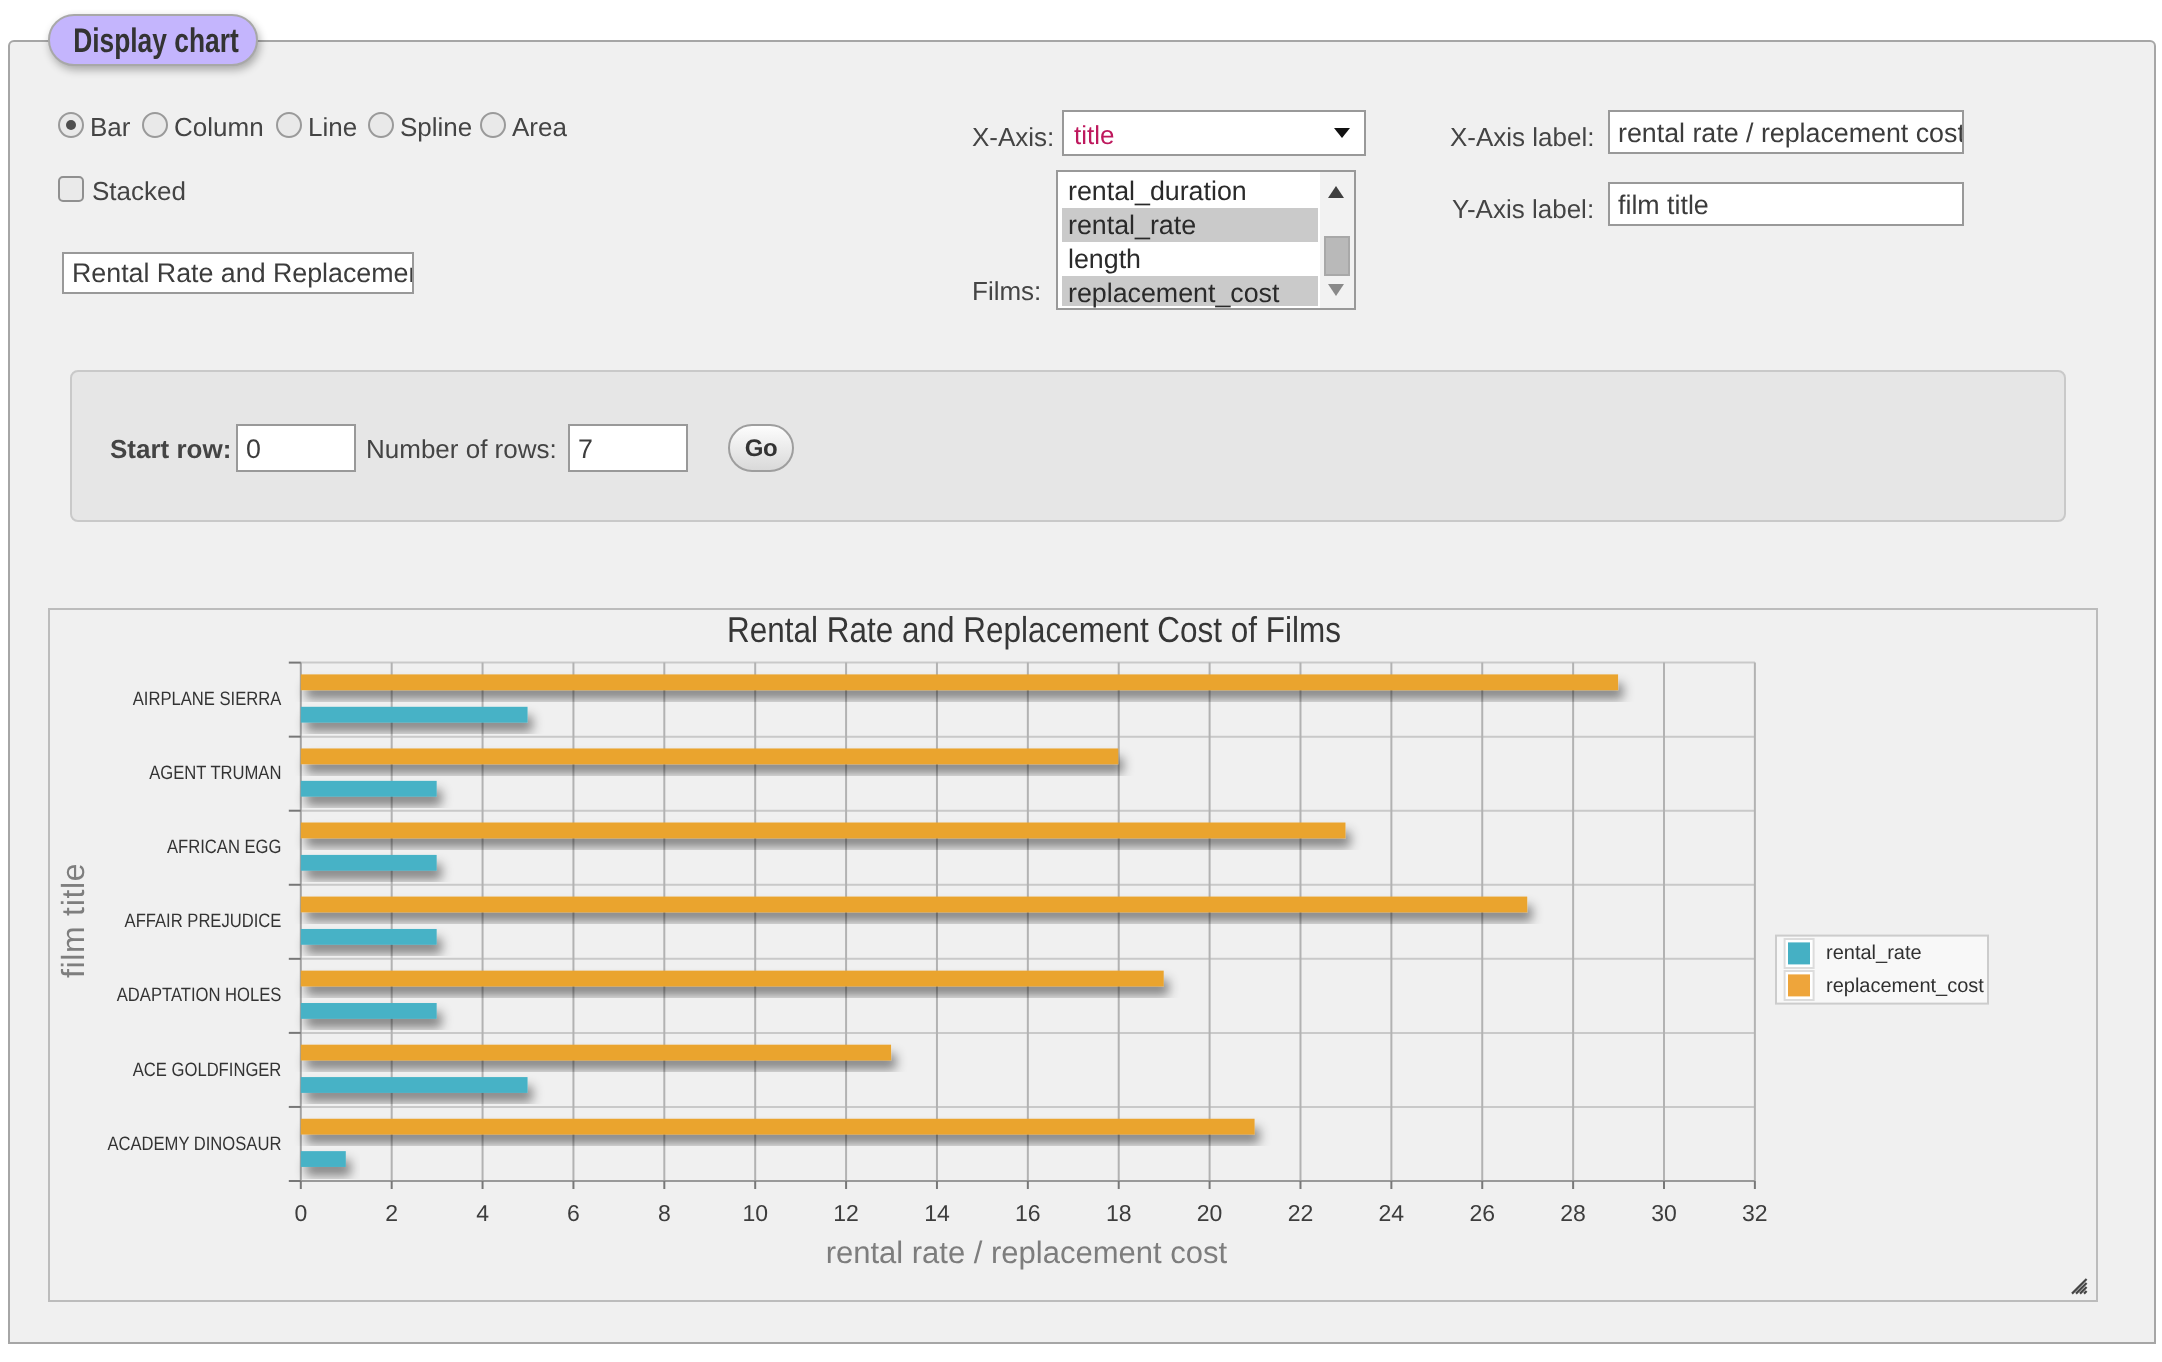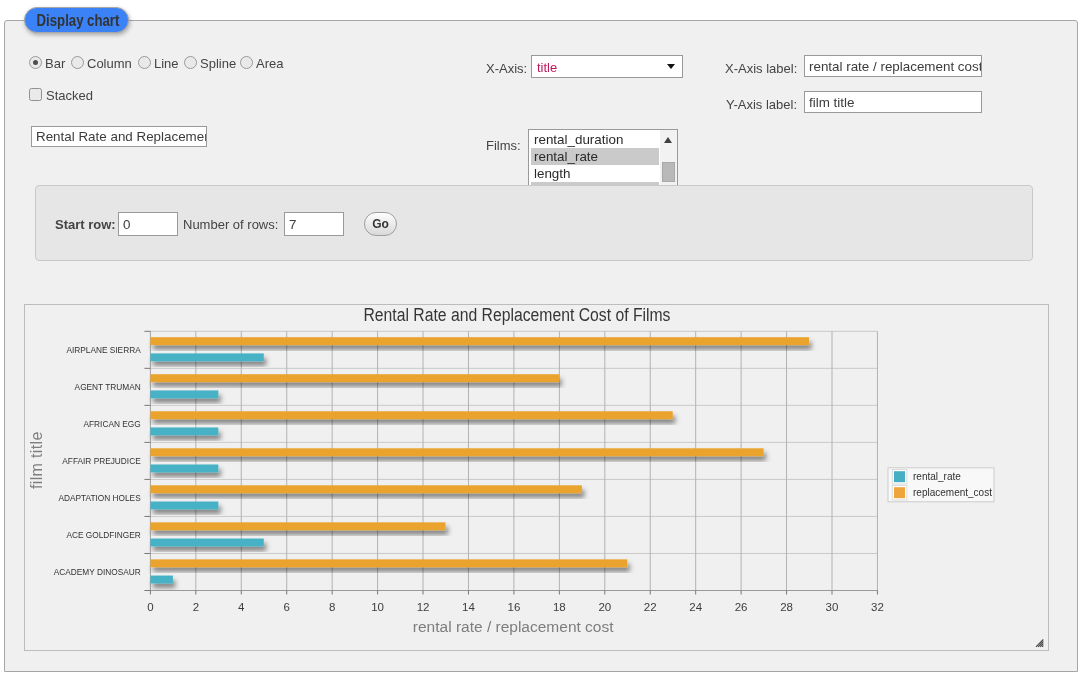--- a/index.html
+++ b/index.html
@@ -2,32 +2,32 @@
 <html><head>
 <meta charset="utf-8">
 <style>
 * { margin:0; padding:0; box-sizing:border-box; }
 html,body { width:1081px; height:681px; background:#fff; font-family:"Liberation Sans", sans-serif; }
 #page { position:relative; width:1081px; height:681px; overflow:hidden; }
 .abs { position:absolute; }
 .lbl { position:absolute; font-size:13px; color:#444; line-height:13px; white-space:nowrap; }
 .inp { position:absolute; background:#fff; border:1px solid #999; font-size:13.4px; color:#3c3c3c; line-height:20px; padding-left:4px; overflow:hidden; white-space:nowrap; }
 #fs { position:absolute; left:4px; top:20px; width:1074px; height:652px; background:#f0f0f0; border:1px solid #a6a6a6; border-radius:3px 3px 0 0; }
-#legend { position:absolute; left:24px; top:7px; width:105px; height:26px; background:#3b82f6; border:1px solid #a8a8a8; border-radius:13px; box-shadow:1px 2px 4px rgba(0,0,0,0.3); color:#333; text-align:center; }
+#legend { position:absolute; left:24px; top:7px; width:105px; height:26px; background:#c4b5fd; border:1px solid #a8a8a8; border-radius:13px; box-shadow:1px 2px 4px rgba(0,0,0,0.3); color:#333; text-align:center; }
 #legend span { display:block; white-space:nowrap; font-size:17px; font-weight:bold; line-height:25px; transform:scaleX(0.775); transform-origin:50% 50%; }
 .radio { position:absolute; width:13px; height:13px; border:1px solid #9a9a9a; border-radius:50%; background:#e9e9e9; }
 .radio.sel::after { content:""; position:absolute; left:3px; top:3px; width:5px; height:5px; border-radius:50%; background:#4e4e4e; }
 #cb { position:absolute; left:29px; top:88px; width:13px; height:13px; border:1px solid #909090; border-radius:2.5px; background:#eaeaea; }
 #gbox { position:absolute; left:35px; top:185px; width:998px; height:76px; background:#e6e6e6; border:1px solid #c9c9c9; border-radius:4px; }
 #gobtn { position:absolute; left:364px; top:212px; width:33px; height:24px; border:1px solid #9e9e9e; border-radius:12px; background:linear-gradient(#fdfdfd,#d9d9d9); font-size:12px; font-weight:bold; letter-spacing:-0.2px; color:#333; text-align:center; line-height:22px; }
 #chartbox { position:absolute; left:24px; top:304px; width:1025px; height:347px; background:#f0f0f0; border:1px solid #bcbcbc; }
 #sel { position:absolute; left:531px; top:55px; width:152px; height:23px; background:#fff; border:1px solid #999; }
 #sel .t { position:absolute; left:5px; top:4px; font-size:13px; color:#be185d; }
 #sel .a { position:absolute; right:7px; top:8px; width:0; height:0; border-left:4px solid transparent; border-right:4px solid transparent; border-top:5px solid #111; }
-#lb { position:absolute; left:528px; top:85px; width:150px; height:70px; background:#fff; border:1px solid #999;margin-top:44px; }
+#lb { position:absolute; left:528px; top:85px; width:150px; height:70px; background:#fff; border:1px solid #999; }
 .opt { position:absolute; left:2px; width:128px; height:17px; font-size:13.4px; line-height:17px; padding-left:3px; color:#2a2a2a; white-space:nowrap; }
 .opt.s { background:#cacaca; }
 #sb { position:absolute; right:0; top:0; width:17px; height:68px; background:#f2f2f2; }
 #sb .up { position:absolute; left:4px; top:7px; width:0; height:0; border-left:4.5px solid transparent; border-right:4.5px solid transparent; border-bottom:6px solid #404040; }
 #sb .dn { position:absolute; left:4px; bottom:6px; width:0; height:0; border-left:4.5px solid transparent; border-right:4.5px solid transparent; border-top:6px solid #8a8a8a; }
 #sb .th { position:absolute; left:2px; top:32px; width:13px; height:20px; background:#b9b9b9; border:1px solid #a8a8a8; }
 </style>
 </head>
 <body>
 <div id="page">

